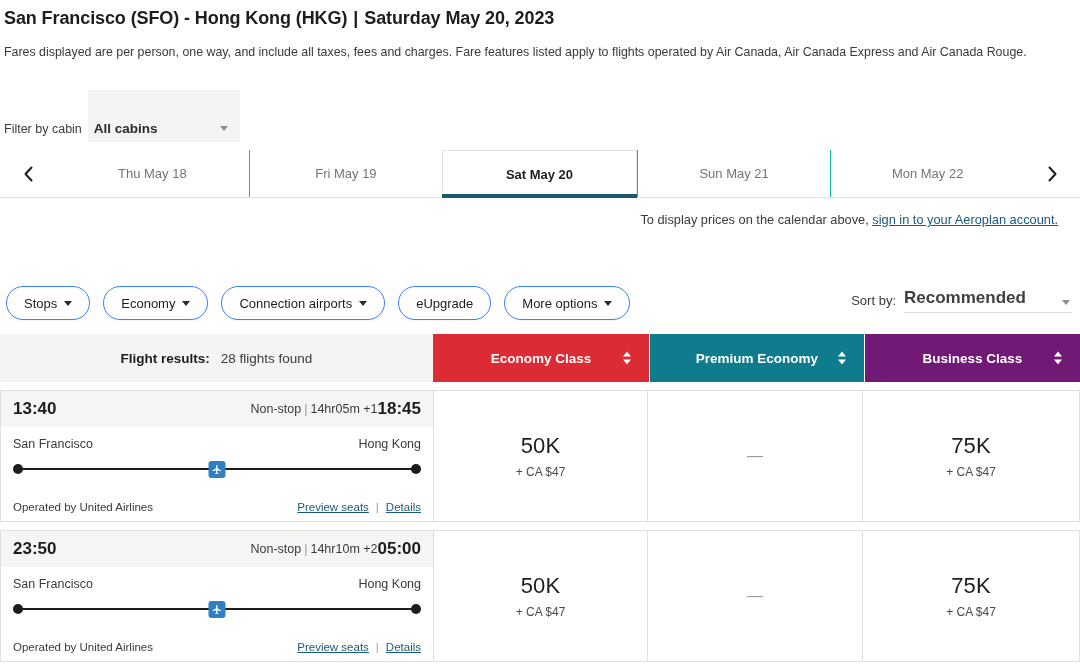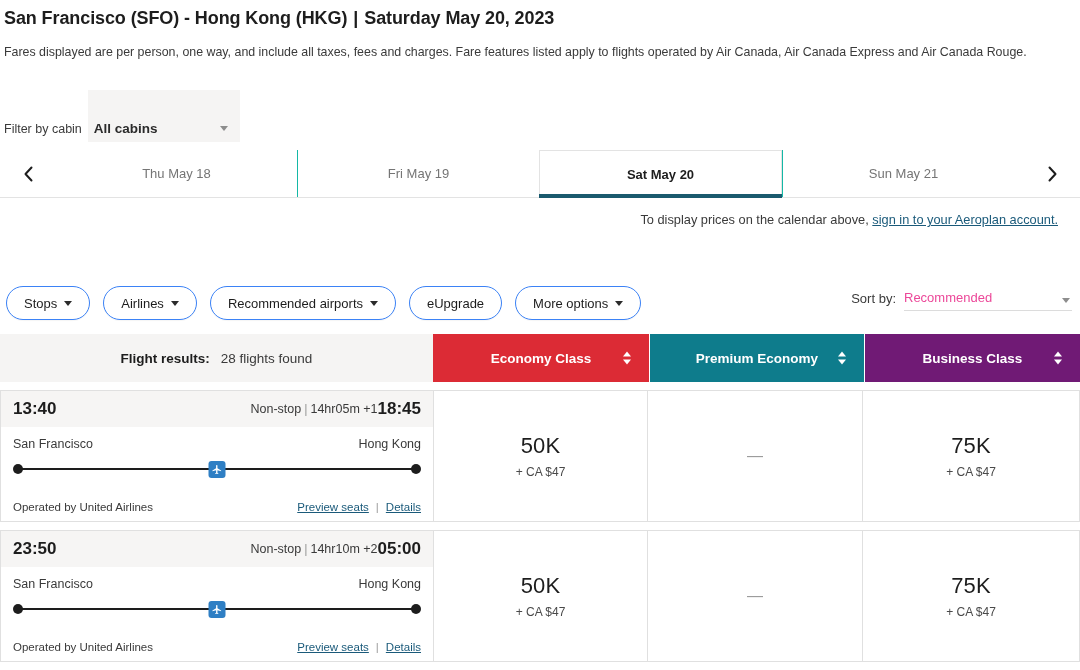--- a/index.html
+++ b/index.html
@@ -111,21 +111,21 @@
   
   .sortby {
     position: absolute; right: 8px; top: 288px;
     display: flex; align-items: flex-end;
   }
   .sortby-label { font-size: 13px; color: #3a3a3a; padding-bottom: 5px; }
   .sortby-box {
     position: relative; margin-left: 8px; width: 168px;
     border-bottom: 1px solid #dcdcdc; padding-bottom: 4px;
   }
-  .sortby-value { font-size: 13px; font-weight: normal; color: #ec4899; }
+  .sortby-value { font-size: 17px; font-weight: bold; color: #404040; }
   .sortby-caret {
     position: absolute; right: 2px; bottom: 7px;
     width: 0; height: 0;
     border-left: 4.5px solid transparent;
     border-right: 4.5px solid transparent;
     border-top: 5px solid #8d8d8d;
   }
 
   
   .table-head {
@@ -259,43 +259,46 @@
       </div>
       <div class="date-tab">
         <span>Fri May 19</span>
       </div>
       <div class="date-tab active">
         <span>Sat May 20</span>
       </div>
       <div class="date-tab">
         <span>Sun May 21</span>
       </div>
+      <div class="date-tab">
+        <span>Mon May 22</span>
+      </div>
     </div>
     <div class="date-arrow">
       <svg width="11" height="16" viewBox="0 0 11 16">
         <path d="M2.5 1.5 L8.5 8 L2.5 14.5" fill="none" stroke="#1d1d1d" stroke-width="2" stroke-linecap="round" stroke-linejoin="round"></path>
       </svg>
     </div>
   </div>
 
   <div class="signin-note">
     <span>To display prices on the calendar above, </span><span class="signin-link">sign in to your Aeroplan account.</span>
   </div>
 
   <div class="filters">
     <div class="pill">
       <span>Stops</span>
       <span class="caret"></span>
     </div>
     <div class="pill">
-      <span>Airlines</span>
+      <span>Economy</span>
       <span class="caret"></span>
     </div>
     <div class="pill">
-      <span>Recommended airports</span>
+      <span>Connection airports</span>
       <span class="caret"></span>
     </div>
     <div class="pill">
       <span>eUpgrade</span>
     </div>
     <div class="pill">
       <span>More options</span>
       <span class="caret"></span>
     </div>
   </div>

